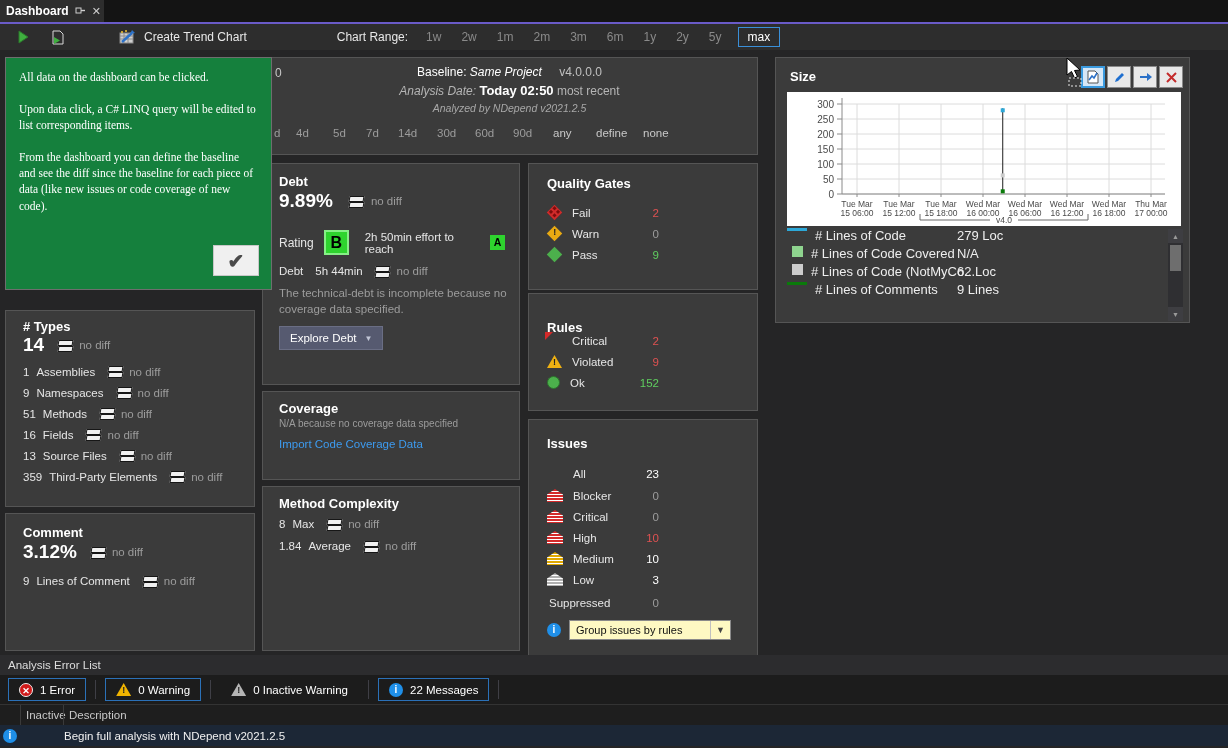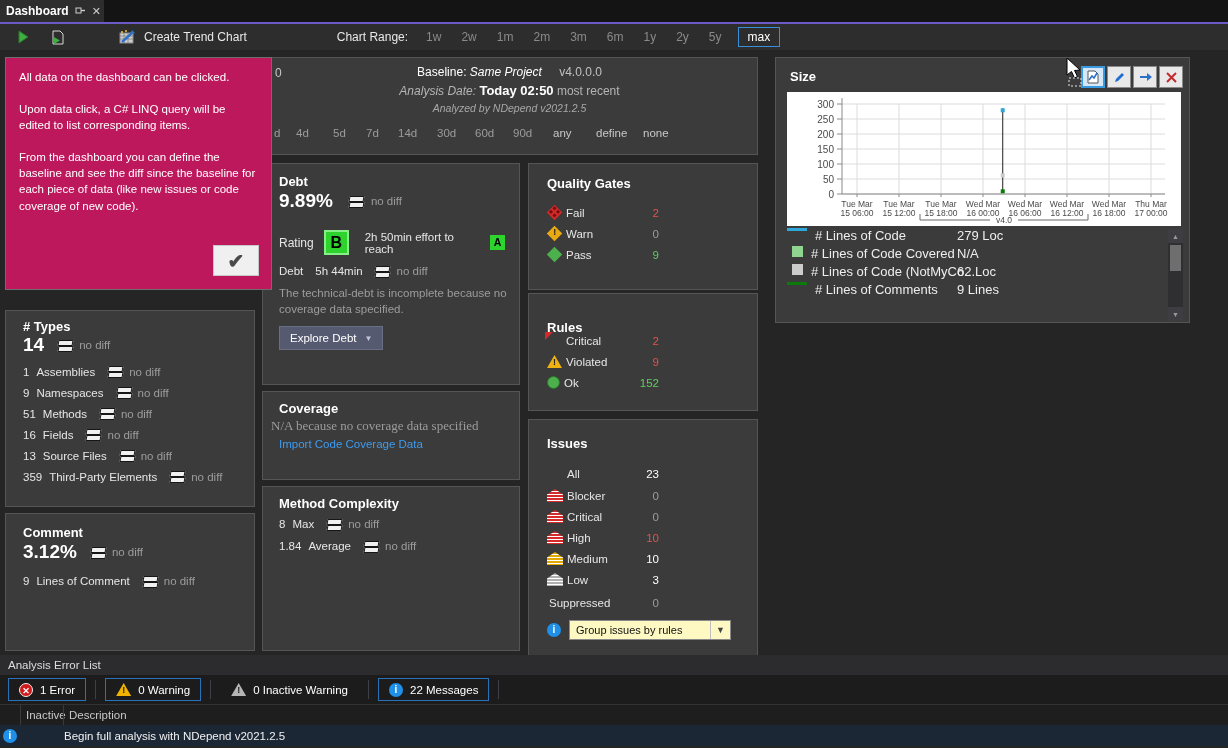--- a/index.html
+++ b/index.html
@@ -30,22 +30,22 @@
   .blue{color:#3d9bf0;}
   .row{display:flex;align-items:center;font-size:11.5px;color:#e6e6e6;}
 
   
   .nodiff{display:inline-block;width:14px;height:11px;position:relative;flex:none;}
   .nodiff::before,.nodiff::after{content:"";position:absolute;left:0;width:13px;height:4px;
      background:#f0f0f0;border:1px solid #161616;transform:skewX(-10deg);}
   .nodiff::before{top:0;} .nodiff::after{top:6px;}
 
   
-  .infobox{position:absolute;left:5px;top:57px;width:267px;height:233px;background:#be185d;
-           border:1px solid #6e6e6e;z-index:5;padding:11px 13px;color:#fff;font-size:11.5px;line-height:1.4;}
+  .infobox{position:absolute;left:5px;top:57px;width:267px;height:233px;background:#15803d;
+           border:1px solid #6e6e6e;z-index:5;padding:11px 13px;color:#fff;font-size:11.5px;line-height:1.4;font-family:Liberation Serif, serif;}
   .infobox p{margin:0 0 16px 0;}
   .okbtn{position:absolute;right:12px;bottom:13px;width:46px;height:31px;background:#f0f0f0;
          border:1px solid #c8c8c8;color:#4a4a4a;font-size:20px;font-weight:bold;
          display:flex;align-items:center;justify-content:center;}
 
   
   .rate-b{width:25px;height:25px;background:#2ed32e;border:2px solid #86ef86;color:#000;
           font-weight:bold;font-size:16px;text-align:center;line-height:21px;flex:none;}
   .rate-a{width:15px;height:15px;background:#2ed32e;color:#000;font-weight:bold;font-size:10.5px;
           text-align:center;line-height:15px;flex:none;}
@@ -69,21 +69,21 @@
           clip-path:polygon(0 0,100% 0,0 100%);}
   .rule-ok{width:13px;height:13px;border-radius:50%;background:#4cb04c;border:1px solid #2c742c;flex:none;}
 
   
   .issue-ic{width:16px;height:13px;clip-path:polygon(50% 0,100% 42%,100% 100%,0 100%,0 42%);flex:none;}
   .sev-red{background:repeating-linear-gradient(#d42a2a 0 2px,#ffffff 2px 3px);}
   .sev-yellow{background:repeating-linear-gradient(#e0a800 0 2px,#ffffff 2px 3px);}
   .sev-gray{background:repeating-linear-gradient(#b0b0b0 0 2px,#ffffff 2px 3px);}
   .val-red{color:#e05252;} .val-green{color:#5fce5f;} .val-gray{color:#9c9c9c;} .val-white{color:#fff;}
   .stat-row{display:flex;align-items:center;width:112px;height:21px;font-size:11.5px;}
-  .stat-row .lbl{flex:1;margin-left:4px;color:#e6e6e6;}
+  .stat-row .lbl{flex:1;margin-left:10px;color:#e6e6e6;}
   .stat-row .val{width:34px;text-align:right;}
 
   .dropdown{display:flex;align-items:center;width:162px;height:20px;background:#fef9c3;border:1px solid #8a8a8a;
           color:#111;font-size:11px;padding-left:6px;justify-content:space-between;}
   .dropdown .chev{color:#444;font-size:9px;padding:0 5px;border-left:1px solid #c0c0c0;align-self:stretch;display:flex;align-items:center;}
   .info-circle{width:14px;height:14px;border-radius:50%;background:#1f8fe8;color:#fff;font-weight:bold;
           font-size:10px;text-align:center;line-height:14px;flex:none;}
 
   
   .size-btn{width:24px;height:22px;background:#e9e9e9;border:1px solid #8a8a8a;display:inline-flex;
@@ -389,21 +389,21 @@
     <div class="row" style="position:absolute;left:17px;top:61px;gap:7px;">
       <span>9</span>
       <span>Lines of Comment</span>
       <span class="nodiff" style="margin-left:6px;"></span>
       <span class="gray">no diff</span>
     </div>
   </div>
 
   <div class="panel" style="left:262px;top:391px;width:258px;height:89px;">
     <div style="position:absolute;left:16px;top:9px;" class="ptitle">Coverage</div>
-    <div style="position:absolute;left:8px;top:26px;font-size:13px;font-family:Liberation Serif, serif;" class="gray">N/A because no coverage data specified</div>
+    <div style="position:absolute;left:16px;top:26px;font-size:10px;" class="gray">N/A because no coverage data specified</div>
     <div style="position:absolute;left:16px;top:46px;font-size:11.5px;" class="blue">Import Code Coverage Data</div>
   </div>
 
   <div class="panel" style="left:262px;top:486px;width:258px;height:165px;">
     <div style="position:absolute;left:16px;top:9px;" class="ptitle">Method Complexity</div>
     <div class="row" style="position:absolute;left:16px;top:31px;gap:7px;">
       <span>8</span>
       <span>Max</span>
       <span class="nodiff" style="margin-left:6px;"></span>
       <span class="gray">no diff</span>

